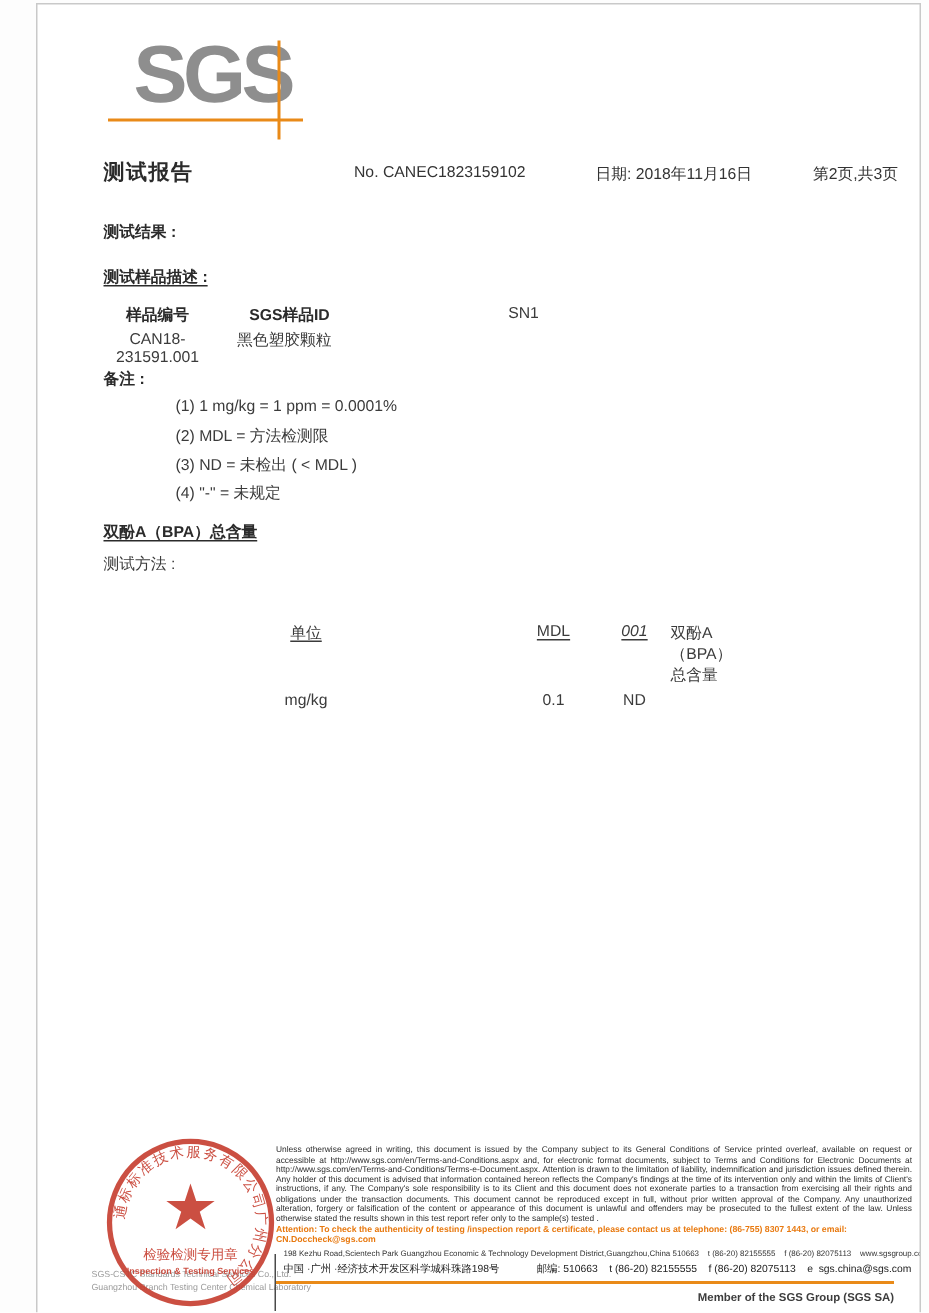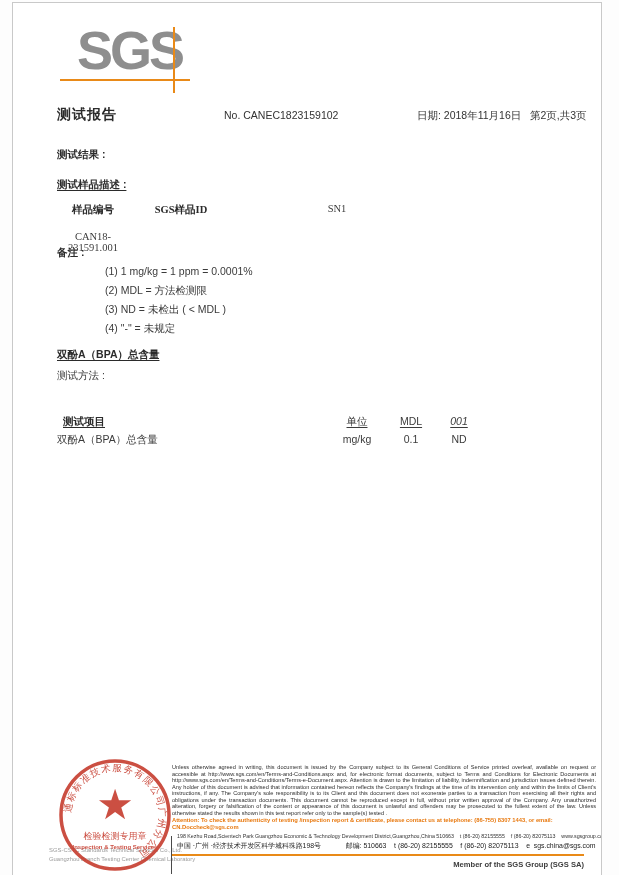--- a/index.html
+++ b/index.html
@@ -1,29 +1,29 @@
 <!DOCTYPE html>
 <html><head>
 <meta charset="utf-8">
 <style>
   html,body{margin:0;padding:0;background:#fdfdfd;}
   body{width:619px;height:875px;position:relative;font-family:"Liberation Sans","DejaVu Sans",sans-serif;color:#3b3b3b;}
-  .page{position:absolute;left:12px;top:2px;width:588px;height:872px;background:#fff;border:1px solid #c9c9c9;border-bottom:none;overflow:hidden;}
+  .page{position:absolute;left:24px;top:2px;width:588px;height:872px;background:#fff;border:1px solid #c9c9c9;border-bottom:none;overflow:hidden;}
   
   .logo-text{position:absolute;left:64px;top:20px;font-size:54px;font-weight:bold;color:#8e8e8e;letter-spacing:-3px;line-height:54px;}
   .logo-hline{position:absolute;left:47px;top:76px;width:130px;height:2px;background:#e98a18;}
   .logo-vline{position:absolute;left:160px;top:24px;width:2px;height:66px;background:#e98a18;}
   
   .title{position:absolute;left:44px;top:103px;font-size:14px;font-weight:bold;color:#2b2b2b;letter-spacing:1px;}
   .hmeta{position:absolute;top:106px;font-size:10.5px;color:#333;}
   .label-bold{font-weight:bold;color:#2b2b2b;}
   .u{text-decoration:underline;text-underline-offset:2px;}
   .sec{position:absolute;left:44px;font-size:10.5px;}
   
-  .sample-grid{position:absolute;left:48px;top:200px;display:grid;grid-template-columns:64px 112px 200px;row-gap:14px;font-size:10.5px;font-family:Liberation Serif, serif;}
+  .sample-grid{position:absolute;left:48px;top:200px;display:grid;grid-template-columns:64px 112px 200px;row-gap:3px;font-size:10.5px;}
   .sample-grid .c1,.sample-grid .c2{text-align:center;}
   .sample-grid .c3{padding-left:21px;text-align:left;}
   .sample-grid .hd{font-weight:bold;color:#2b2b2b;}
   
   .note-line{position:absolute;left:92px;font-size:10.5px;color:#3b3b3b;}
   
   .method-text{position:absolute;left:112px;top:366px;width:462px;font-size:10.5px;line-height:19px;color:#3b3b3b;text-align:justify;}
   
   .result-grid{position:absolute;left:44px;top:412px;display:grid;grid-template-columns:270px 60px 48px 48px;row-gap:4px;font-size:10.5px;}
   .result-grid .hc{text-align:center;}
@@ -48,45 +48,45 @@
 <div class="page">
 
   <div>
     <div class="logo-text">SGS</div>
     <div class="logo-hline"></div>
     <div class="logo-vline"></div>
   </div>
 
   <div class="title">测试报告</div>
   <div class="hmeta" style="left:211px;">No. CANEC1823159102</div>
-  <div class="hmeta" style="left:372px;margin-left:32px;">日期: 2018年11月16日</div>
+  <div class="hmeta" style="left:372px;">日期: 2018年11月16日</div>
   <div class="hmeta" style="left:517px;">第2页,共3页</div>
 
   <div class="sec label-bold" style="top:145px;text-align:center;">测试结果 :</div>
 
   <div class="sec label-bold u" style="top:175px;">测试样品描述 :</div>
 
   <div class="sample-grid">
     <div class="c1 hd">样品编号</div>
     <div class="c2 hd">SGS样品ID</div>
     <div class="c1">SN1</div>
     <div class="c2">CAN18-231591.001</div>
+    <div class="c3">黑色塑胶颗粒</div>
   </div>
 
   <div class="sec label-bold" style="top:243px;">备注 :</div>
   <div class="note-line" style="top:262px;">(1) 1 mg/kg = 1 ppm = 0.0001%</div>
   <div class="note-line" style="top:281px;">(2) MDL = 方法检测限</div>
   <div class="note-line" style="top:300px;">(3) ND = 未检出 ( &lt; MDL )</div>
   <div class="note-line" style="top:319px;">(4) "-" = 未规定</div>
 
   <div class="sec label-bold u" style="top:345px;">双酚A（BPA）总含量</div>
   <div class="sec" style="top:366px;text-align:center;">测试方法 :</div>
 
   <div class="result-grid">
-    <div class="h1 u">测试项目</div>
     <div class="hc u">单位</div>
     <div class="hc u">MDL</div>
     <div class="hc u it">001</div>
     <div>双酚A（BPA）总含量</div>
     <div class="hc">mg/kg</div>
     <div class="hc">0.1</div>
     <div class="hc">ND</div>
   </div>
 
   <div class="company">

